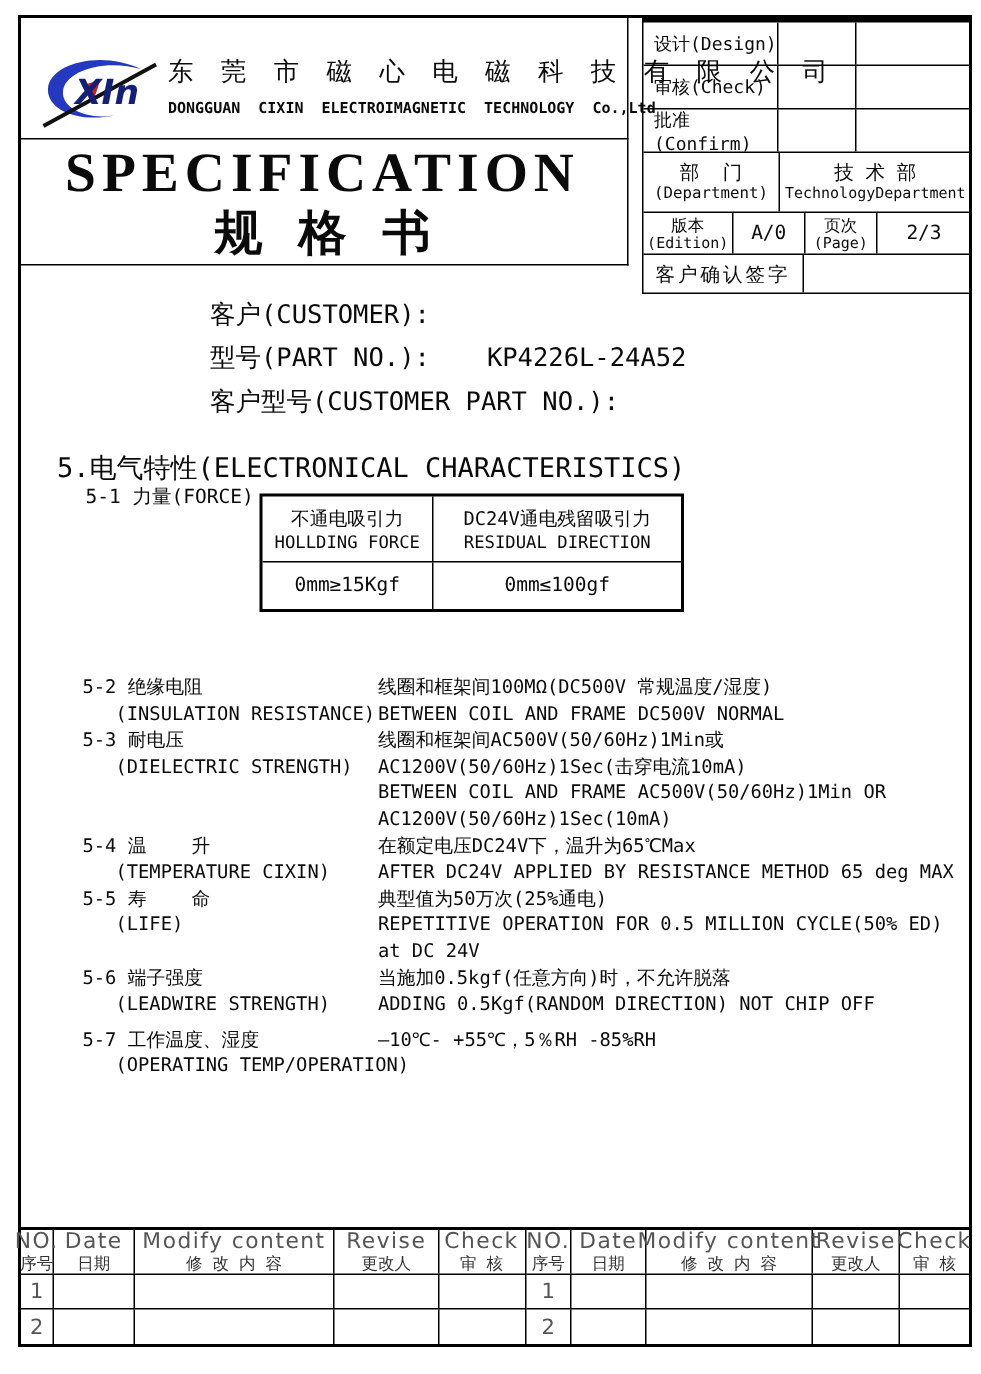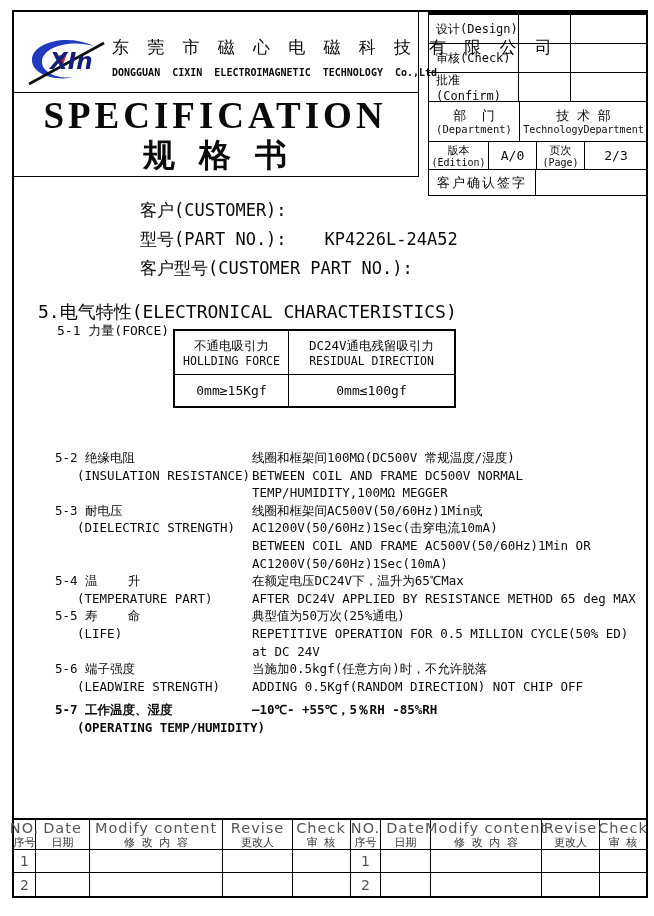--- a/index.html
+++ b/index.html
@@ -63,21 +63,21 @@
   .ft-cell:last-child { border-right:none; }
   .ft-c1 { width:114px; } .ft-c2 { width:165px; }
   .ft-head { height:43px; }
   .ft-head .cn { font-size:12.5px; line-height:16px; }
   .ft-head .en { font-size:11.5px; line-height:14px; }
   .ft-valrow { height:31px; }
   .ft-val { font-size:13px; }
 
   .sections { position:absolute; left:55px; top:449px; width:585px; font-size:12.5px; }
   .sec-item { display:flex; }
-  .sec-item.gap-top { margin-top:6px;font-weight:bold; }
+  .sec-item.gap-top { margin-top:6px; }
   .sec-labels { width:197px; flex-shrink:0; }
   .sec-desc { flex:1; }
   .sec-line { height:17.6px; line-height:17.6px; white-space:pre; overflow:visible; }
   .lbl2 { padding-left:22px; }
 
   
   .rev-table { position:absolute; left:12px; top:818px; width:636px; height:80px;
     border:2px solid #000; display:flex; }
   .rev-half { height:100%; display:flex; flex-direction:column; }
   .rev-half.h1 { width:336px; }
@@ -196,39 +196,38 @@
 
   <div class="sections">
     <div class="sec-item">
       <div class="sec-labels">
         <div class="sec-line">5-2 绝缘电阻</div>
         <div class="sec-line lbl2">(INSULATION RESISTANCE)</div>
       </div>
       <div class="sec-desc">
         <div class="sec-line">线圈和框架间100MΩ(DC500V 常规温度/湿度)</div>
         <div class="sec-line">BETWEEN COIL AND FRAME DC500V NORMAL</div>
-        <div class="sec-line">TEMP/HUMIDITY,100MΩ MEGGER</div>
       </div>
     </div>
     <div class="sec-item">
       <div class="sec-labels">
         <div class="sec-line">5-3 耐电压</div>
         <div class="sec-line lbl2">(DIELECTRIC STRENGTH)</div>
       </div>
       <div class="sec-desc">
         <div class="sec-line">线圈和框架间AC500V(50/60Hz)1Min或</div>
         <div class="sec-line">AC1200V(50/60Hz)1Sec(击穿电流10mA)</div>
         <div class="sec-line">BETWEEN COIL AND FRAME AC500V(50/60Hz)1Min OR</div>
         <div class="sec-line">AC1200V(50/60Hz)1Sec(10mA)</div>
       </div>
     </div>
     <div class="sec-item">
       <div class="sec-labels">
         <div class="sec-line">5-4 温    升</div>
-        <div class="sec-line lbl2">(TEMPERATURE PART)</div>
+        <div class="sec-line lbl2">(TEMPERATURE CIXIN)</div>
       </div>
       <div class="sec-desc">
         <div class="sec-line">在额定电压DC24V下，温升为65℃Max</div>
         <div class="sec-line">AFTER DC24V APPLIED BY RESISTANCE METHOD 65 deg MAX</div>
       </div>
     </div>
     <div class="sec-item">
       <div class="sec-labels">
         <div class="sec-line">5-5 寿    命</div>
         <div class="sec-line lbl2">(LIFE)</div>
@@ -245,21 +244,21 @@
         <div class="sec-line lbl2">(LEADWIRE STRENGTH)</div>
       </div>
       <div class="sec-desc">
         <div class="sec-line">当施加0.5kgf(任意方向)时，不允许脱落</div>
         <div class="sec-line">ADDING 0.5Kgf(RANDOM DIRECTION) NOT CHIP OFF</div>
       </div>
     </div>
     <div class="sec-item gap-top">
       <div class="sec-labels">
         <div class="sec-line">5-7 工作温度、湿度</div>
-        <div class="sec-line lbl2">(OPERATING TEMP/HUMIDITY)</div>
+        <div class="sec-line lbl2">(OPERATING TEMP/OPERATION)</div>
       </div>
       <div class="sec-desc">
         <div class="sec-line">—10℃- +55℃，5％RH -85%RH</div>
       </div>
     </div>
   </div>
 
   <div class="rev-table">
     <div class="rev-half h1">
       <div class="rev-row rev-hrow">

